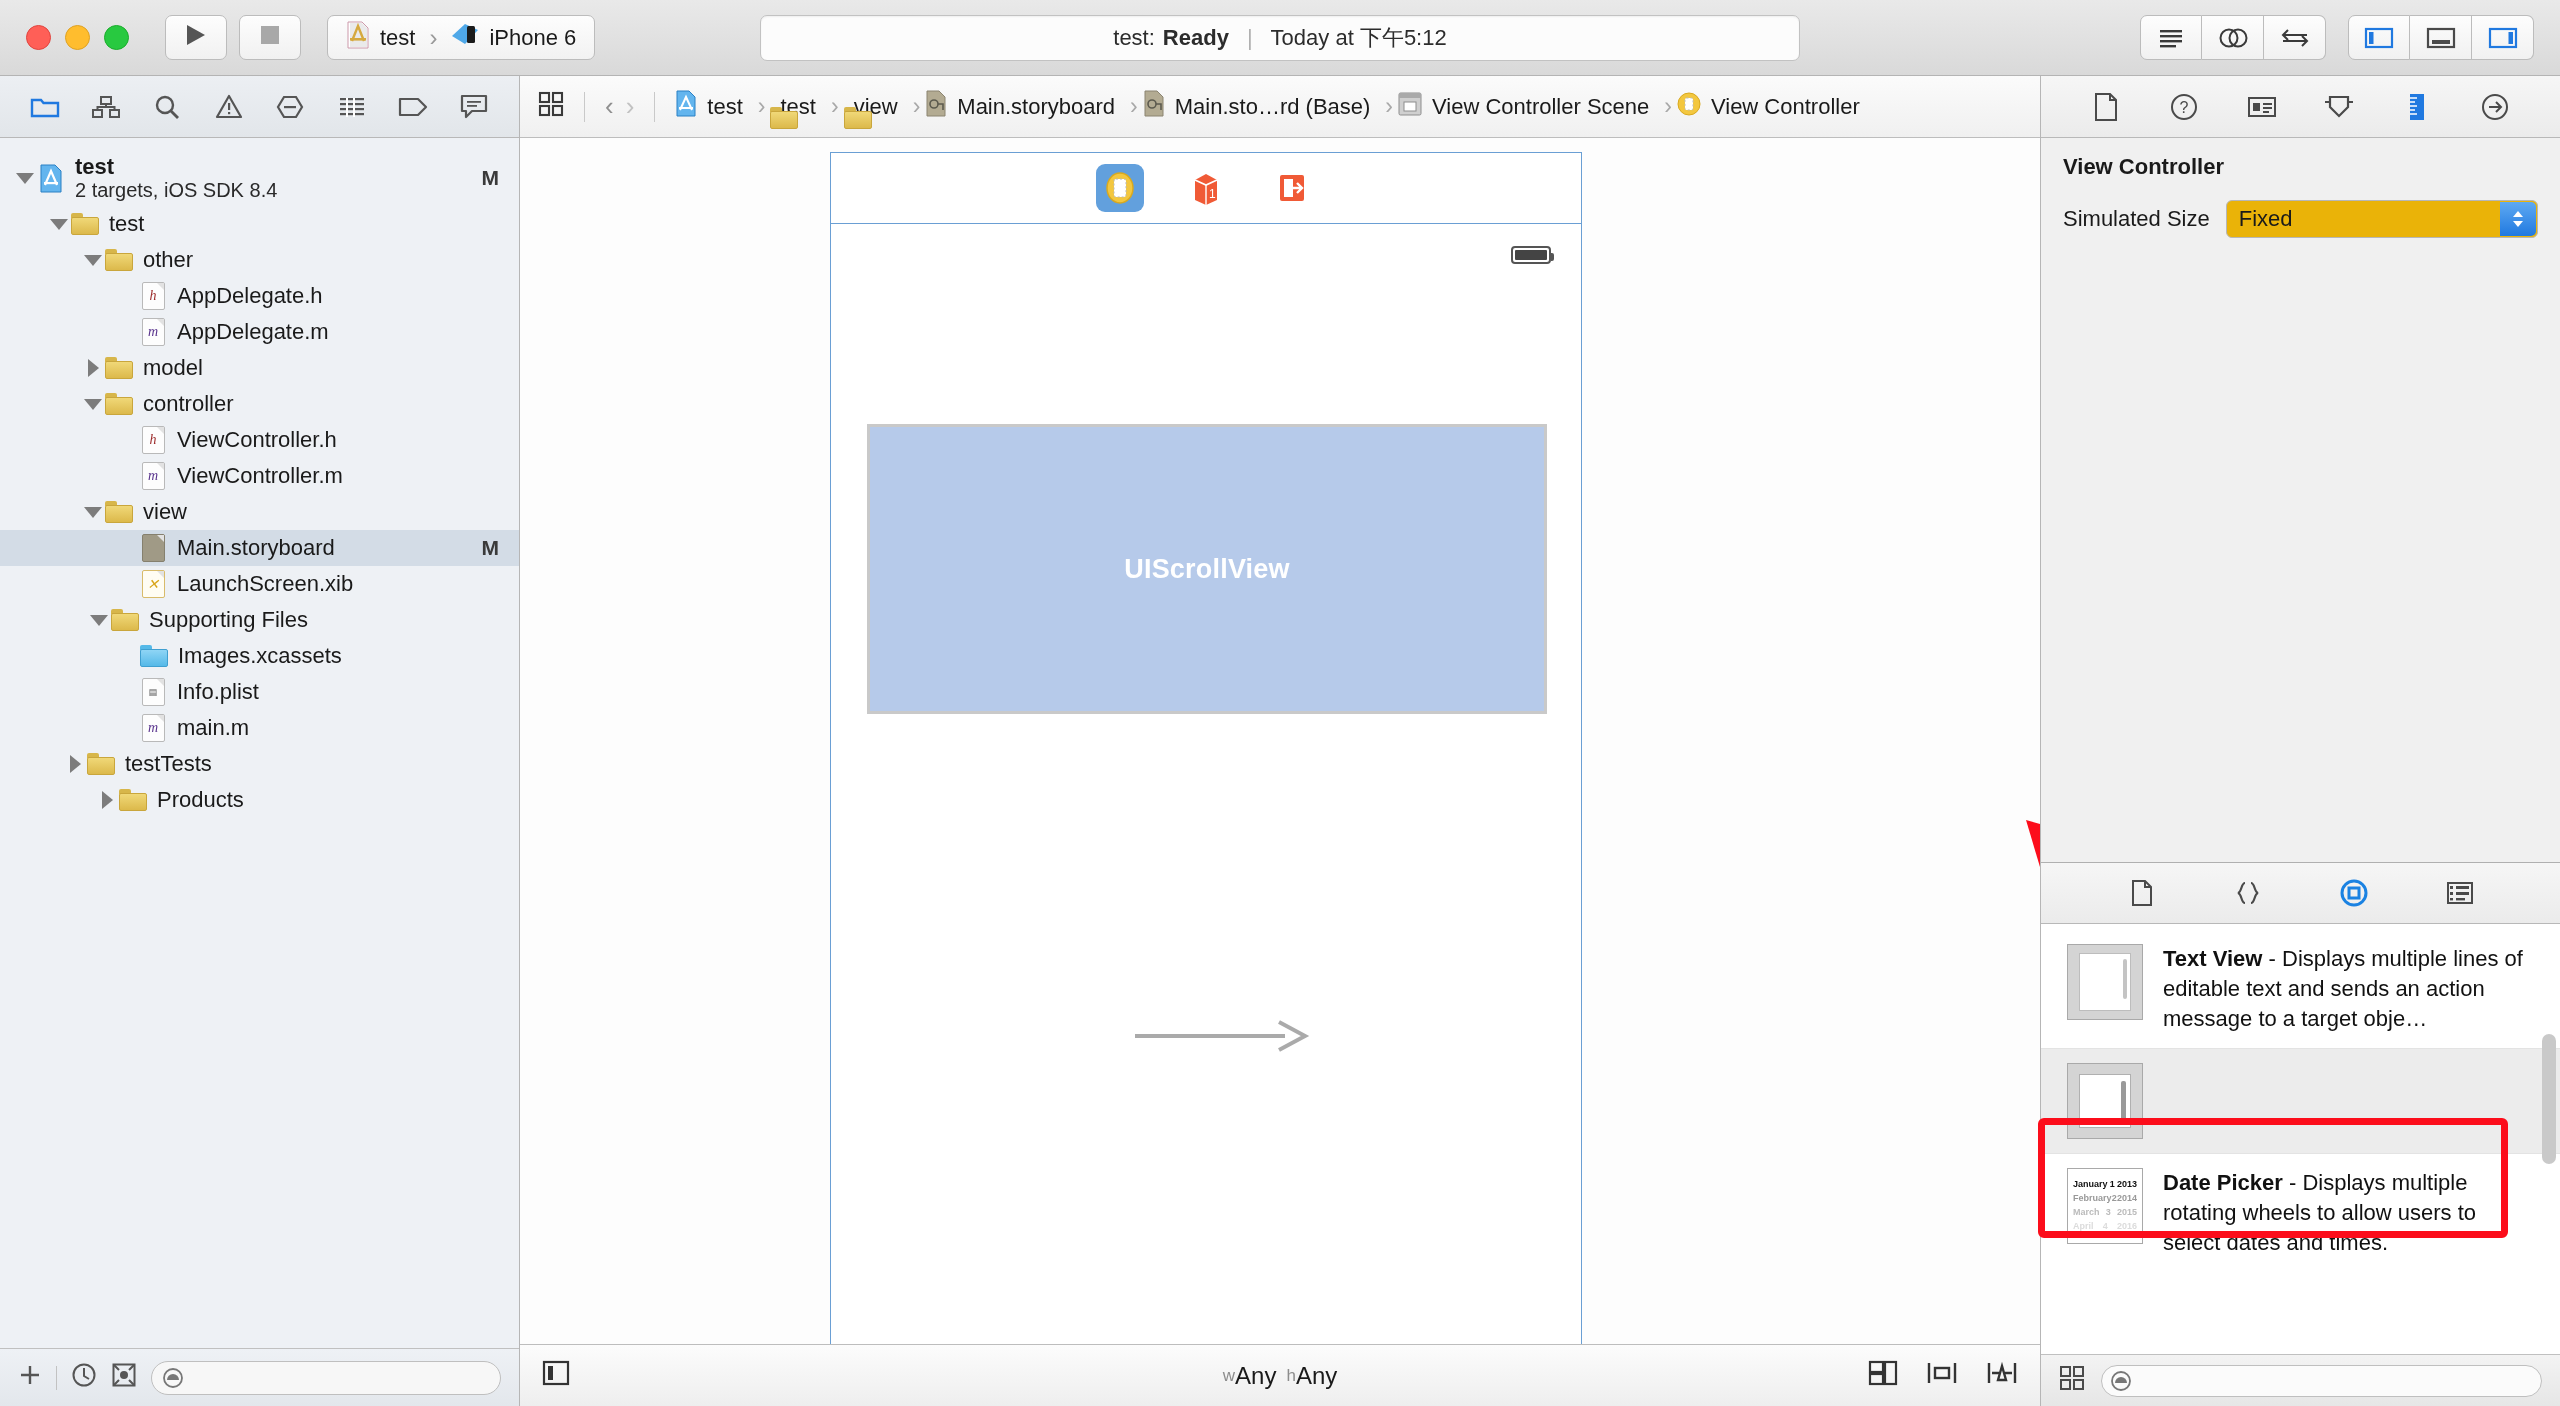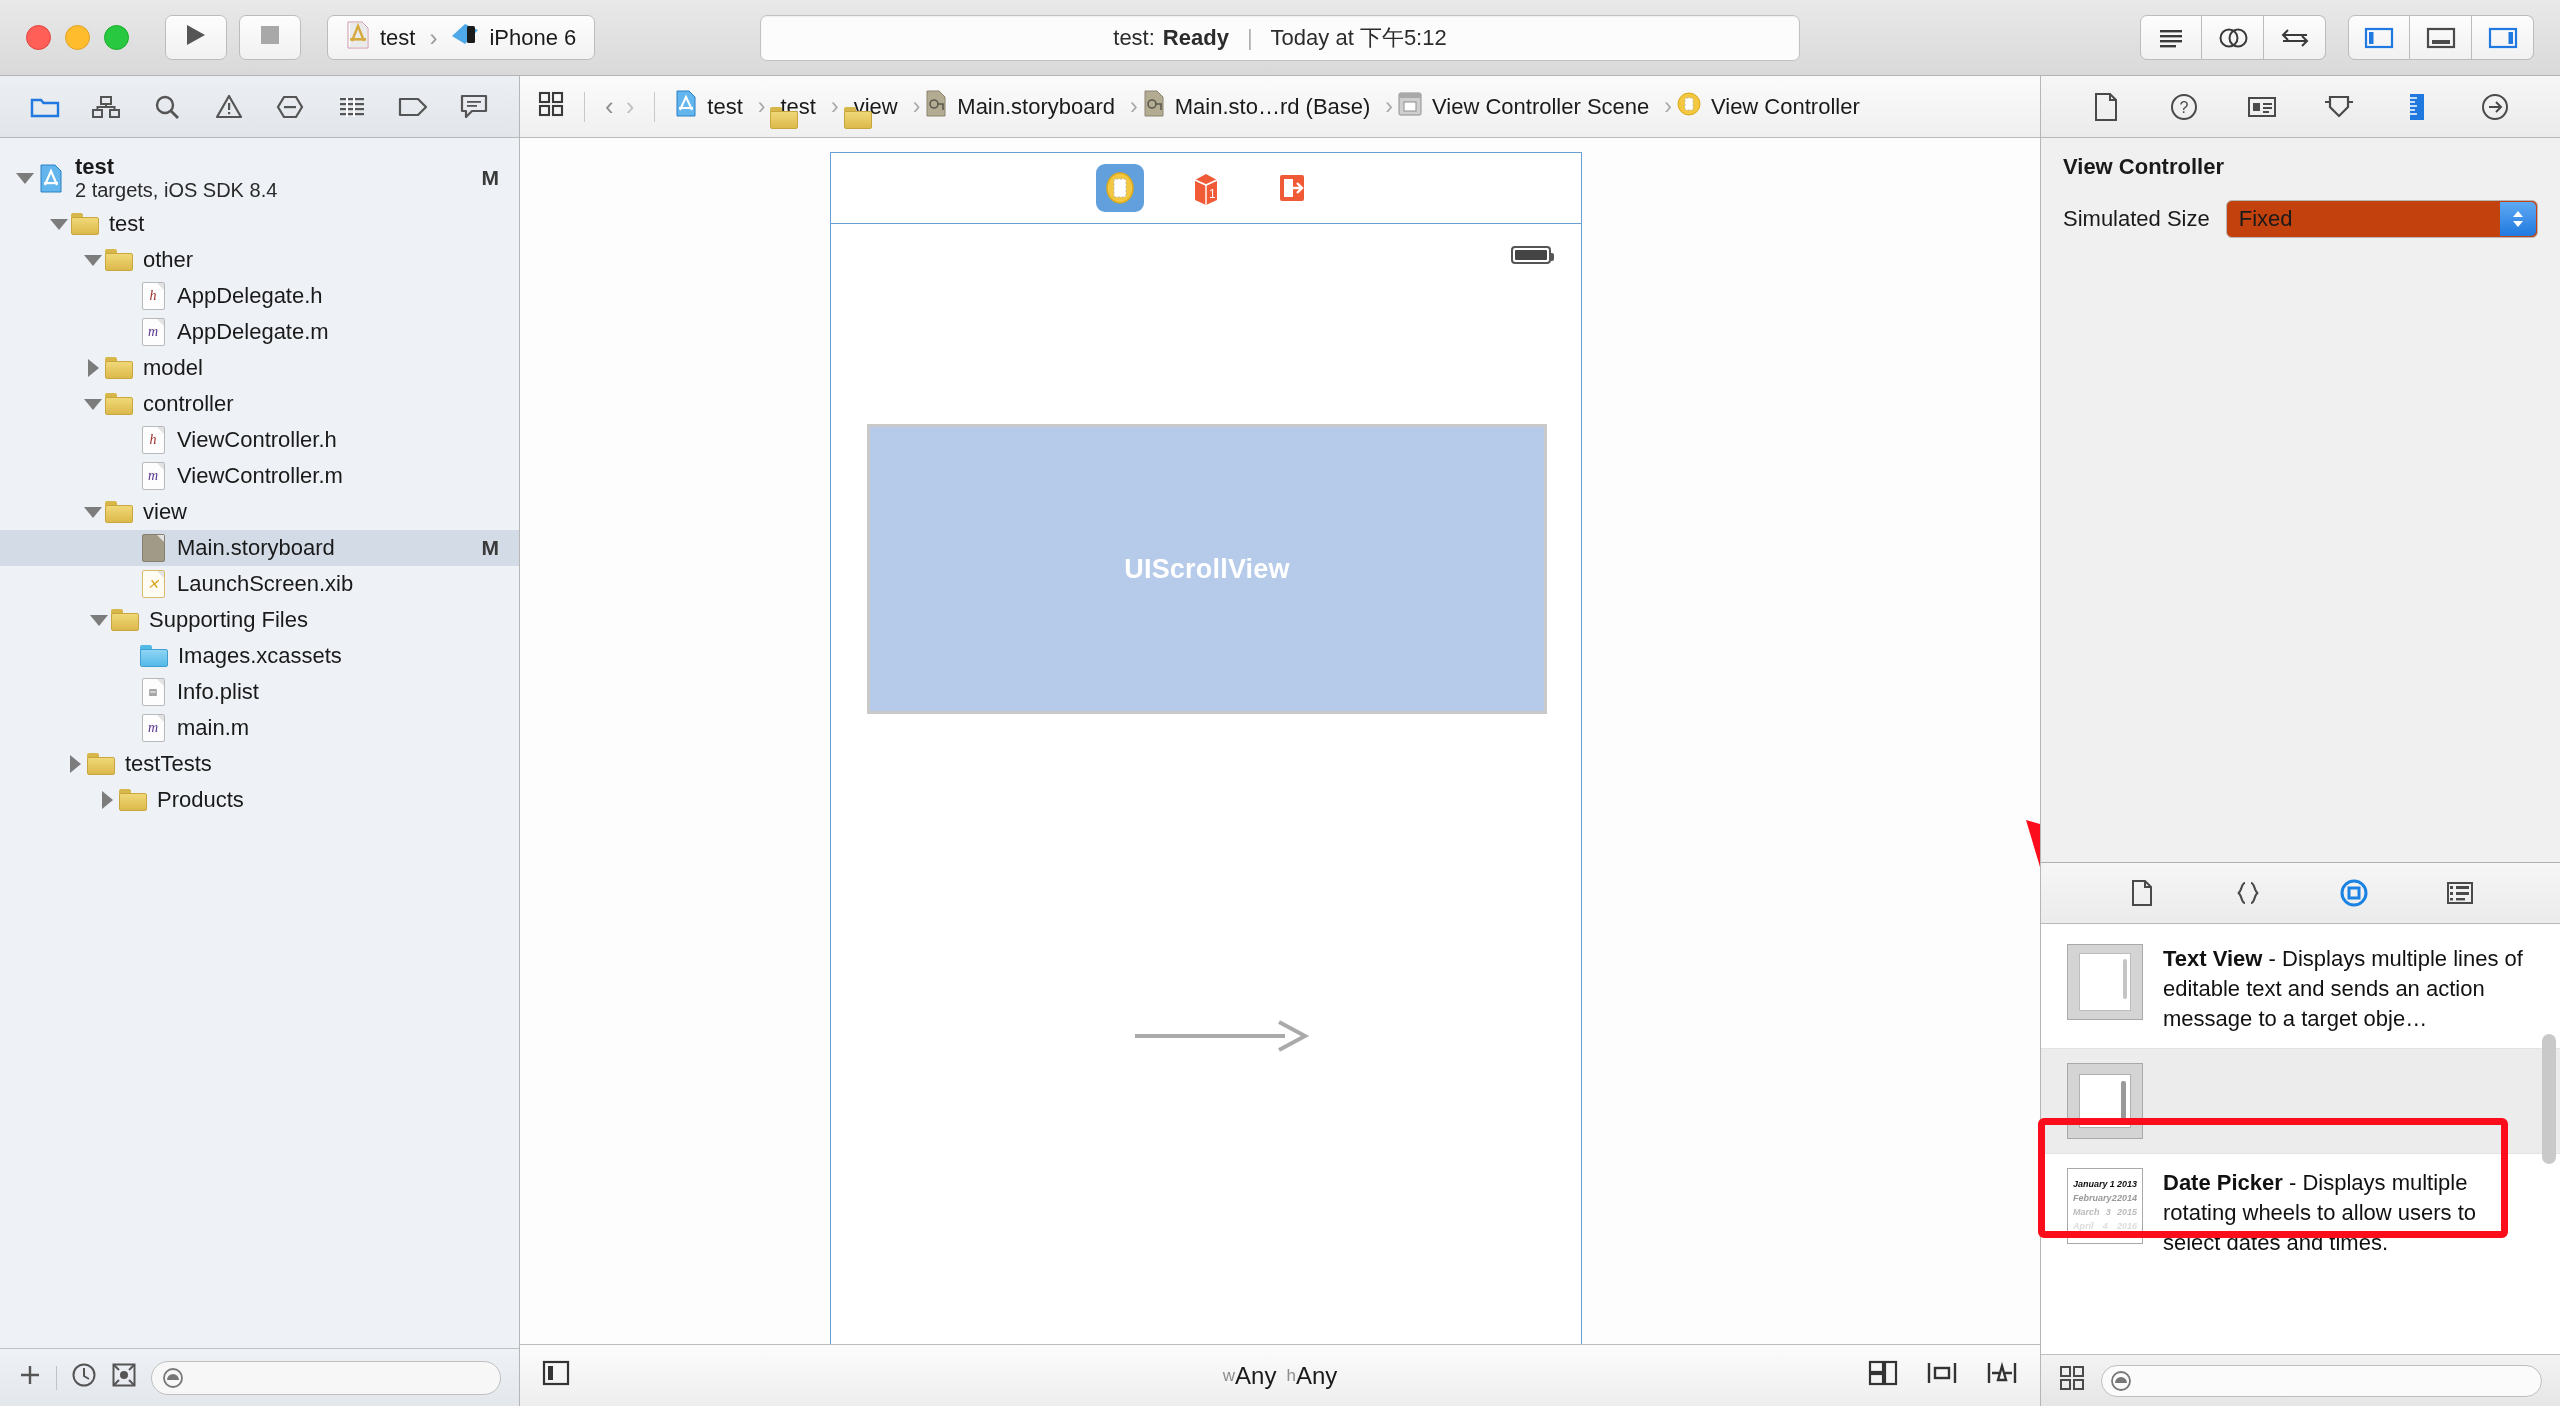--- a/index.html
+++ b/index.html
@@ -214,21 +214,21 @@
     background: linear-gradient(to bottom,#f6f6f6,#ebebeb);
     border-bottom:1px solid #b8b8b8;
     display:flex; align-items:center; justify-content:space-around; padding:0 26px;
   }
   .insp-tabs .it { width:44px; height:40px; display:flex; align-items:center; justify-content:center;}
   .insp-body { flex:1; background:#f0f0f0; padding:16px 22px 0 22px; min-height:0; }
   .insp-title { font-weight:bold; font-size:22px; margin-bottom:20px; }
   .insp-row { display:flex; align-items:center; gap:16px; }
   .insp-row .lab { font-size:22px; }
   .popup {
-    flex:1; height:38px; background:#c2410c;
+    flex:1; height:38px; background:#eab308;
     border:1px solid #b7b7b7; border-radius:6px;
     display:flex; align-items:center; padding:0 12px;
     font-size:22px; position:relative;
   }
   .popup .stepper {
     position:absolute; right:1px; top:1px; bottom:1px; width:36px;
     background:linear-gradient(to bottom,#5ea9f2,#2079e0);
     border-radius:0 5px 5px 0;
     display:flex; flex-direction:column; align-items:center; justify-content:center; gap:2px;
   }
@@ -252,21 +252,21 @@
   }
   .lib-desc { font-size:22px; line-height:1.36; color:#111; }
   .lib-desc b { font-weight:bold; }
   .lib-scroll { position:absolute; right:4px; top:110px; width:14px; height:130px; background:#c9c9c9; border-radius:7px;}
 
   .thumb-text { width:52px; height:58px; background:#fff; border:1px solid #bdbdbd; position:relative; padding:4px;}
   .thumb-text .ln { height:3px; background:#cfcfcf; margin-bottom:4px; }
   .thumb-text .bar { position:absolute; right:3px; top:5px; width:4px; height:40px; background:#c4c4c4; border-radius:2px;}
   .thumb-sv { width:52px; height:54px; background:#fff; border:1px solid #b0b0b0; position:relative; }
   .thumb-sv .bar { position:absolute; right:4px; top:6px; width:5px; height:40px; background:#9a9a9a; border-radius:2px;}
-  .thumb-dp { width:76px; height:92px; background:#fff; display:flex; flex-direction:column; justify-content:center; padding:3px 5px;font-style:italic; }
+  .thumb-dp { width:76px; height:92px; background:#fff; display:flex; flex-direction:column; justify-content:center; padding:3px 5px; }
   .thumb-dp .r { display:flex; justify-content:space-between; font-size:9px; line-height:1.55; }
   .thumb-dp .r:nth-child(1){ color:#111; font-weight:bold;}
   .thumb-dp .r:nth-child(2){ color:#999;}
   .thumb-dp .r:nth-child(3){ color:#bbb;}
   .thumb-dp .r:nth-child(4){ color:#dcdcdc;}
 
   .lib-filter {
     height:52px; flex:0 0 52px;
     background: linear-gradient(to bottom,#f3f3f3,#e6e6e6);
     border-top:1px solid #c0c0c0;

